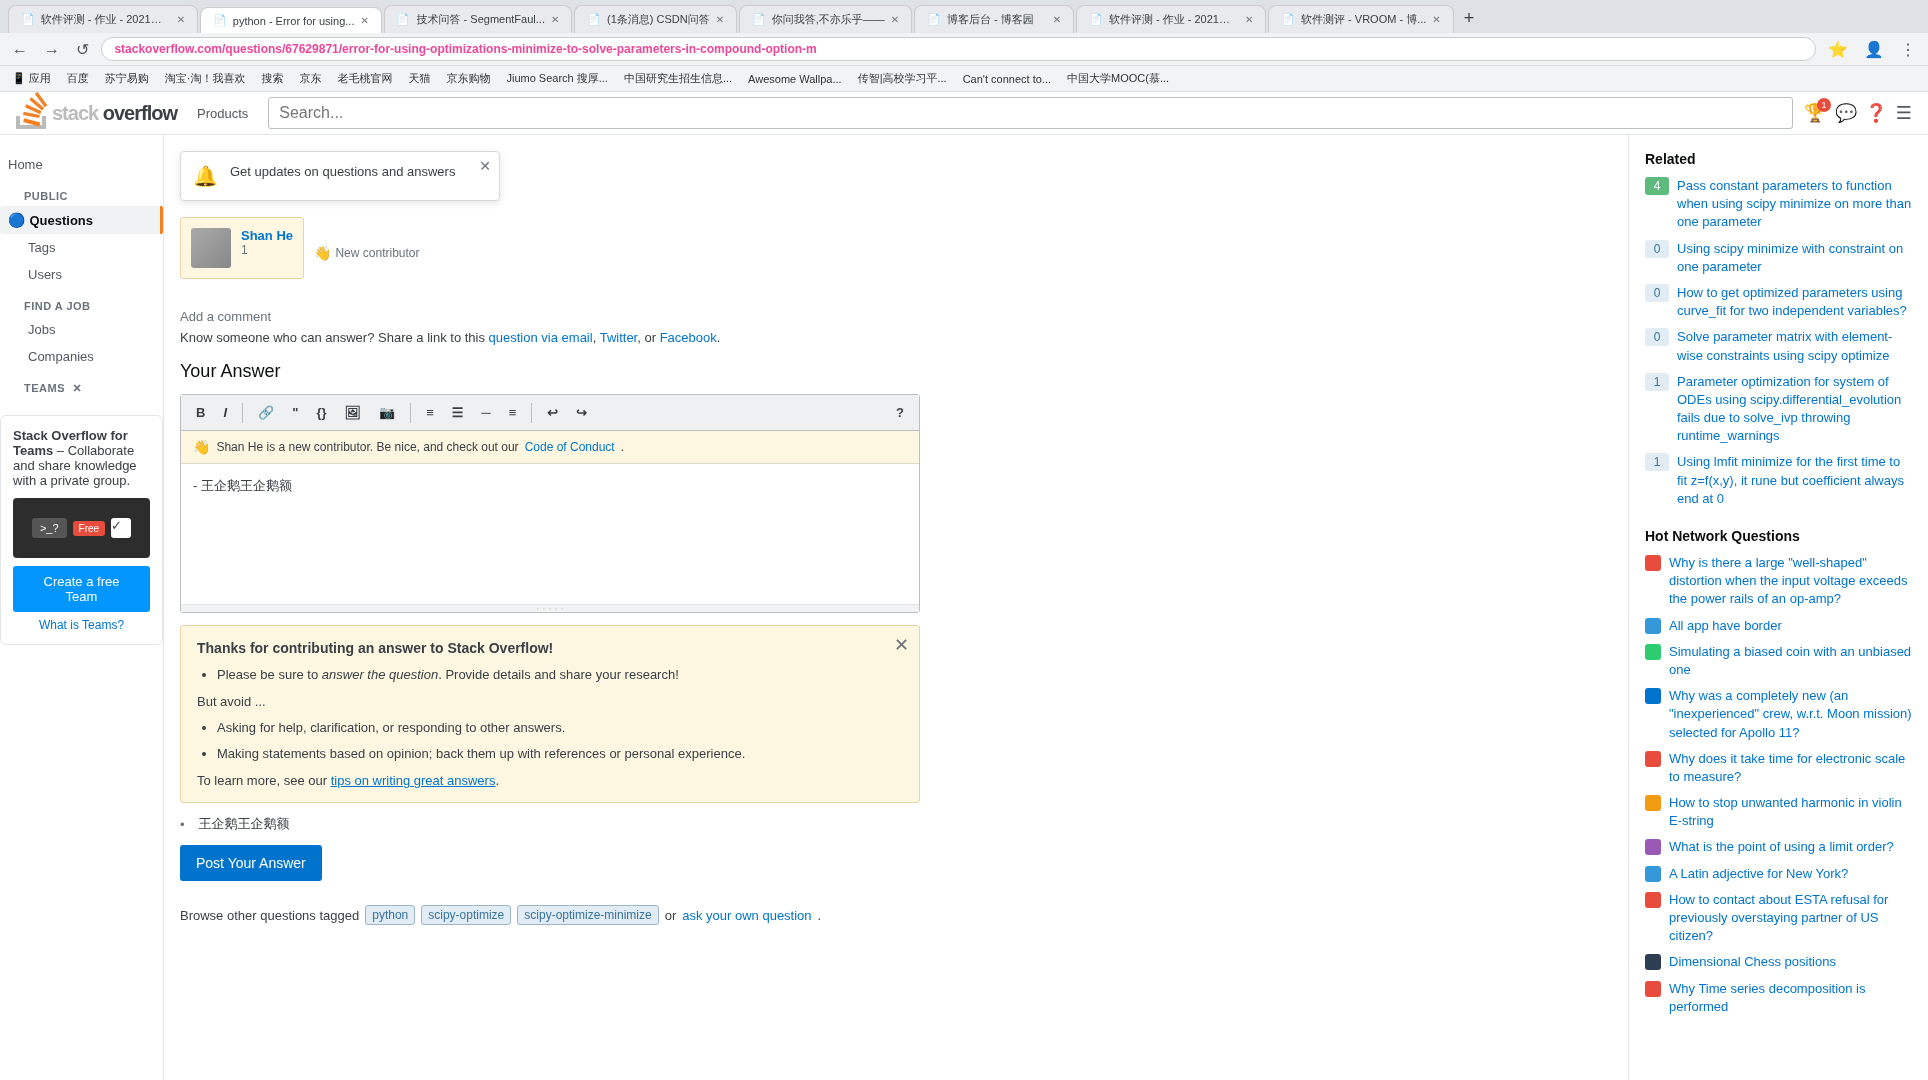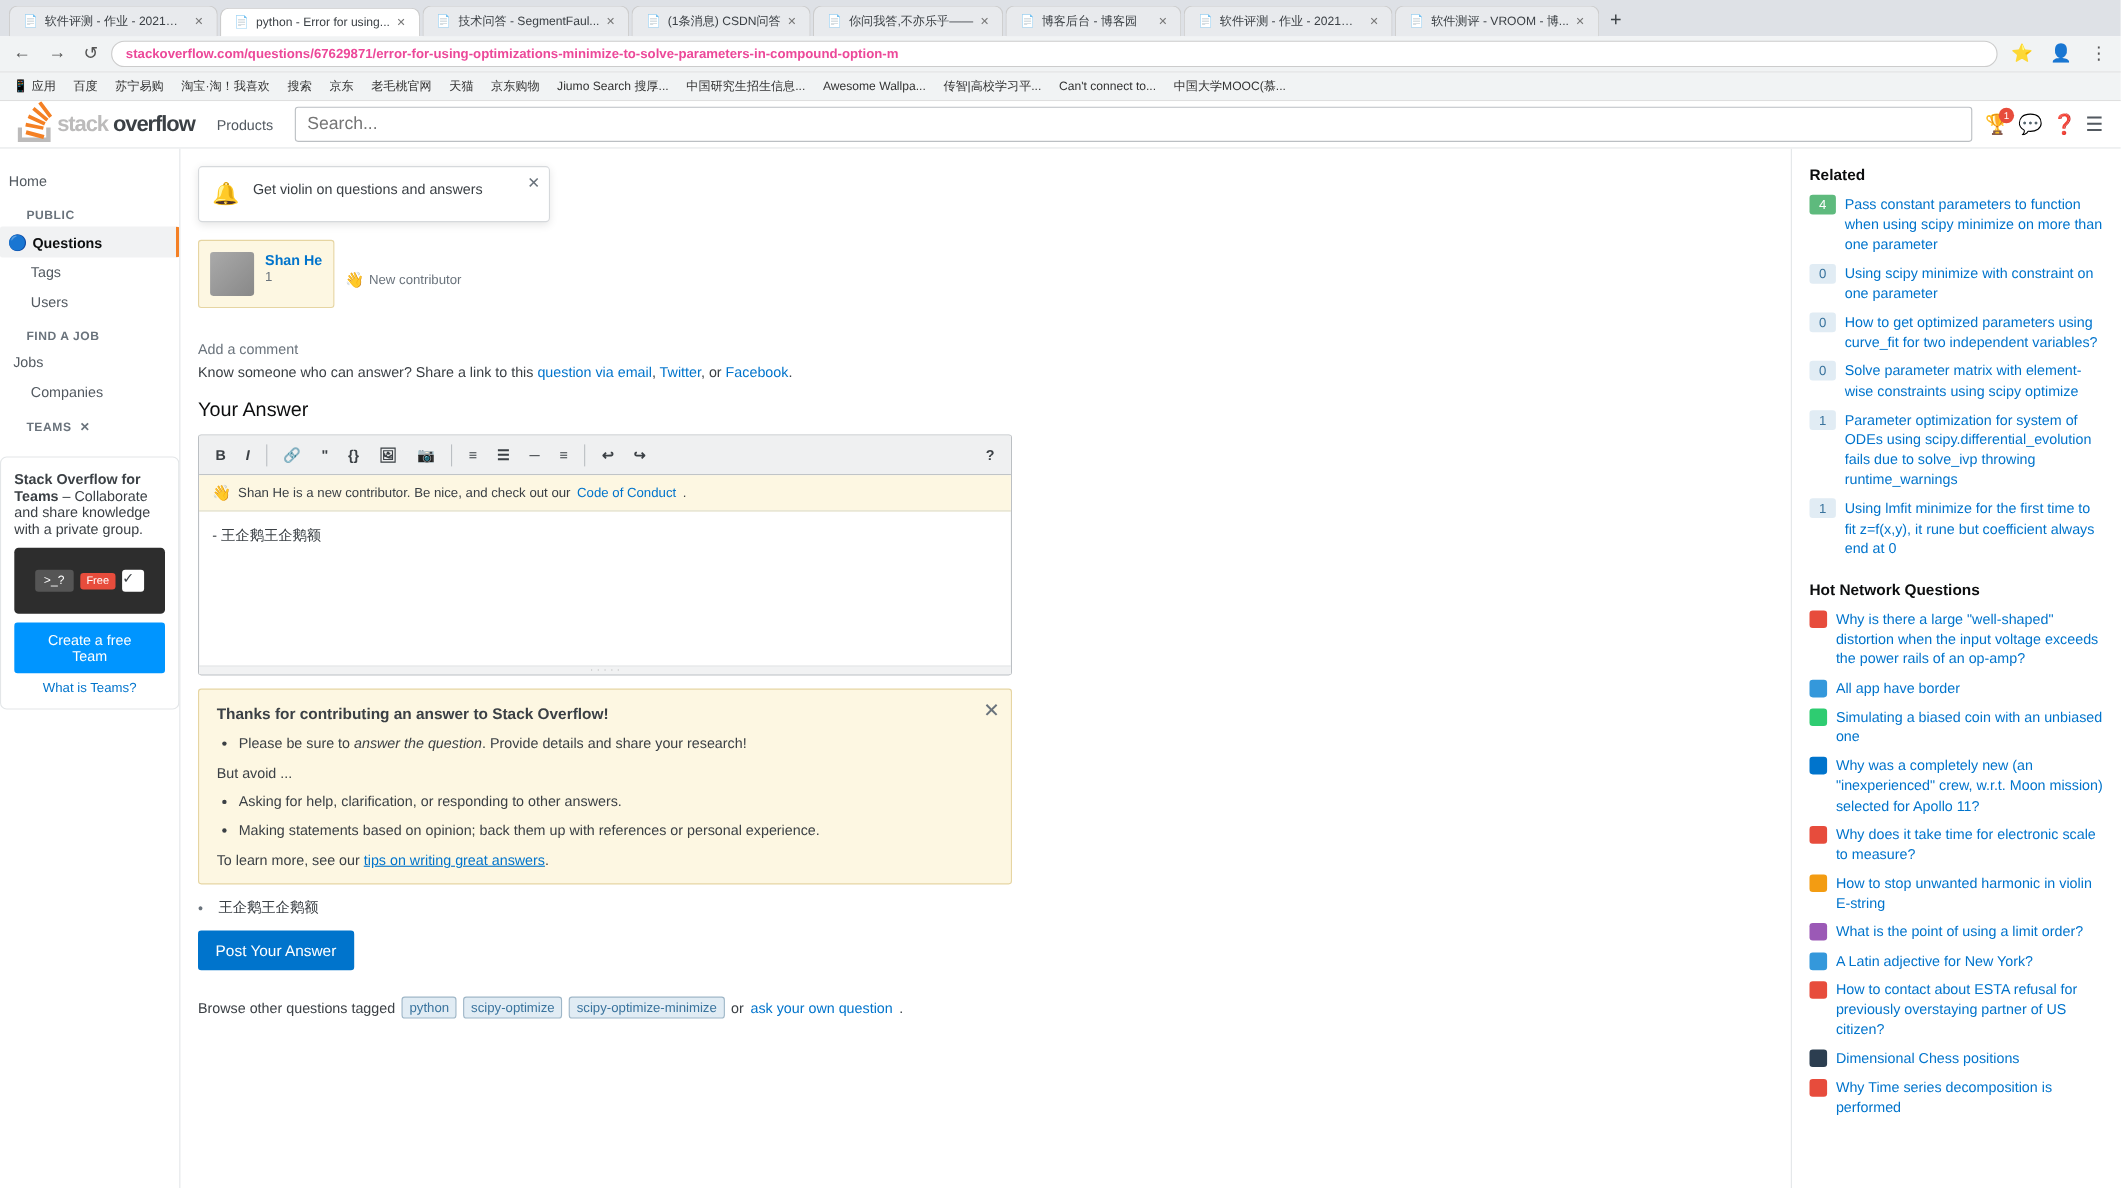--- a/index.html
+++ b/index.html
@@ -228,21 +228,21 @@
     </div>
     <div class="sidebar-item" style="padding-left: 28px;">
       <span>Tags</span>
     </div>
     <div class="sidebar-item" style="padding-left: 28px;">
       <span>Users</span>
     </div>
     <div class="sidebar-section">
       <span>FIND A JOB</span>
     </div>
-    <div class="sidebar-item" style="padding-left: 12px;">
+    <div class="sidebar-item" style="padding-left: 28px;">
       <span>Jobs</span>
     </div>
     <div class="sidebar-item" style="padding-left: 28px;">
       <span>Companies</span>
     </div>
     <div class="sidebar-section">
       <span>TEAMS</span>
       <span style="color: #6a737c; margin-left: 4px; cursor:pointer;">✕</span>
     </div>
 
@@ -264,21 +264,21 @@
       <div class="what-is-teams">What is Teams?</div>
     </div>
   </div>
 
   <div class="main-content">
     <div class="answer-section">
 
       
       <div class="notification-bubble">
         <span style="font-size: 20px; color: #f48024;">🔔</span>
-        <span style="font-size: 13px;">Get violin on questions and answers</span>
+        <span style="font-size: 13px;">Get updates on questions and answers</span>
         <span class="notif-close">✕</span>
       </div>
 
       
       <div style="display: flex; gap: 10px; margin-bottom: 16px;">
         <div class="user-card">
           <div style="background: linear-gradient(135deg, #aaa, #888); width: 40px; height: 40px; border-radius: 3px; flex-shrink:0;"></div>
           <div>
             <div class="user-name">Shan He</div>
             <div style="font-size:12px; color:#6a737c;">1</div>

